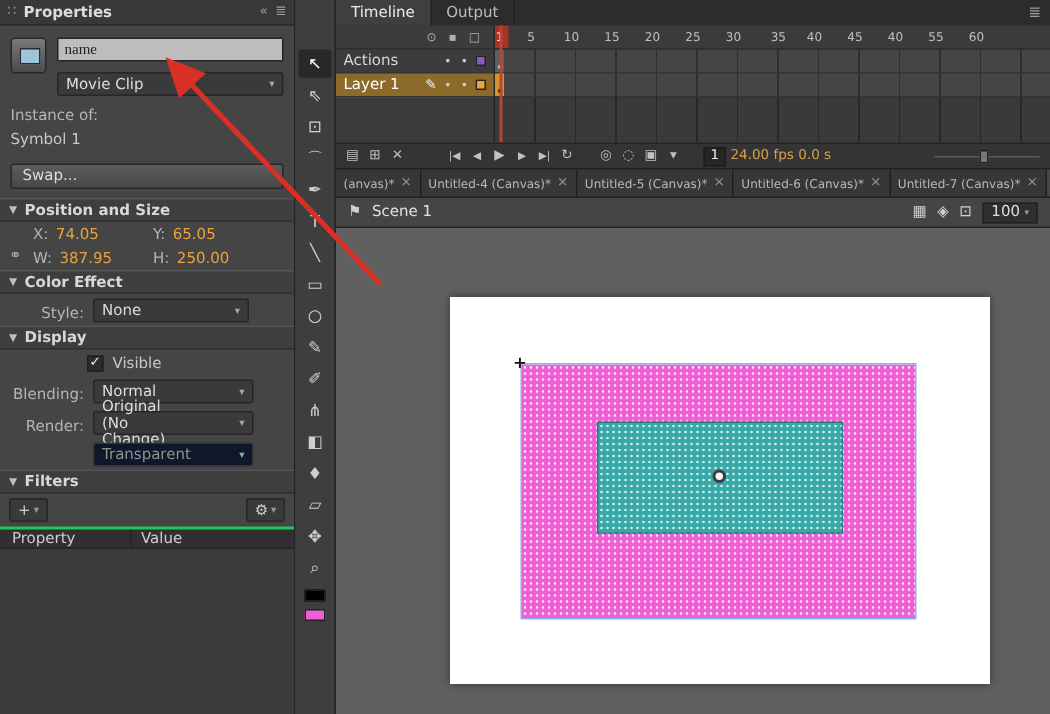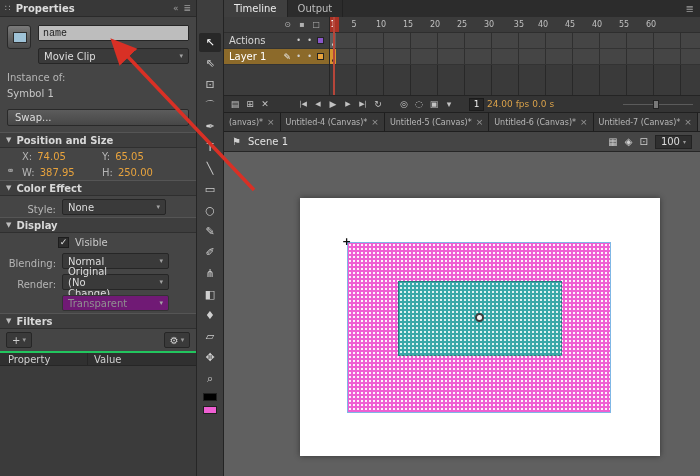--- a/index.html
+++ b/index.html
@@ -14,25 +14,25 @@
   .p-title{height:17px;background:#383838;border-bottom:1px solid #2a2a2a;display:flex;
            align-items:center;gap:5px;padding:0 5px;font-weight:bold;color:#ddd;}
   .p-title .ticon{font-weight:normal;color:#9f9f9f;font-size:9px;}
   .p-head{display:flex;gap:7px;padding:8px 7px 5px;}
   .mc-icon{width:24px;height:24px;background:linear-gradient(#7a7a7a,#4a4a4a);
            border:1px solid #292929;border-radius:3px;position:relative;flex:0 0 auto;}
   .mc-icon::after{content:"";position:absolute;left:5px;top:6px;width:12px;height:9px;
            background:#9fc3d8;border:1px solid #2c2c2c;}
   .p-fields{flex:1;display:flex;flex-direction:column;gap:7px;}
   .name-input{height:16px;width:100%;background:#bdbdbd;border:1px solid #262626;color:#1e1e1e;
-           font-family:Liberation Mono, monospace;font-size:10px;padding:0 4px;border-radius:1px;}
+           font-family:Liberation Serif, serif;font-size:10px;padding:0 4px;border-radius:1px;}
   .dropdown{height:16px;background:#3a3a3a;border:1px solid #262626;border-radius:2px;
            display:flex;align-items:center;padding:0 5px;gap:16px;color:#ddd;}
   .dropdown .caret{font-size:7px;color:#a5a5a5;}
-  .dropdown.disabled{color:#909090;background:#701a75;border-color:#333;}
+  .dropdown.disabled{color:#909090;background:#0f172a;border-color:#333;}
   .p-row{display:flex;gap:5px;padding:3px 7px 6px;flex-direction:column;}
   .lab{color:#b5b5b5;}
   .btn{height:17px;background:linear-gradient(#5c5c5c,#474747);border:1px solid #292929;
        border-radius:2px;padding:0 7px;color:#ddd;display:flex;align-items:center;}
   .sec{height:16px;background:#3e3e3e;border-top:1px solid #555;border-bottom:1px solid #2f2f2f;
        display:flex;align-items:center;gap:5px;padding:0 6px;font-weight:bold;color:#d8d8d8;}
   .sec .tri{font-size:7px;color:#bdbdbd;font-weight:normal;}
   .pos-row{display:flex;padding:3px 8px 2px 22px;position:relative;}
   .pair{width:80px;display:flex;gap:5px;align-items:center;}
   .hot{color:#e8a33d;}

